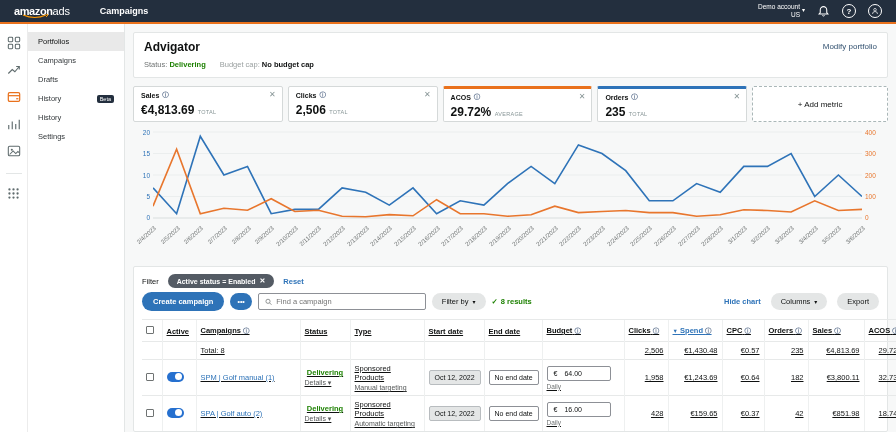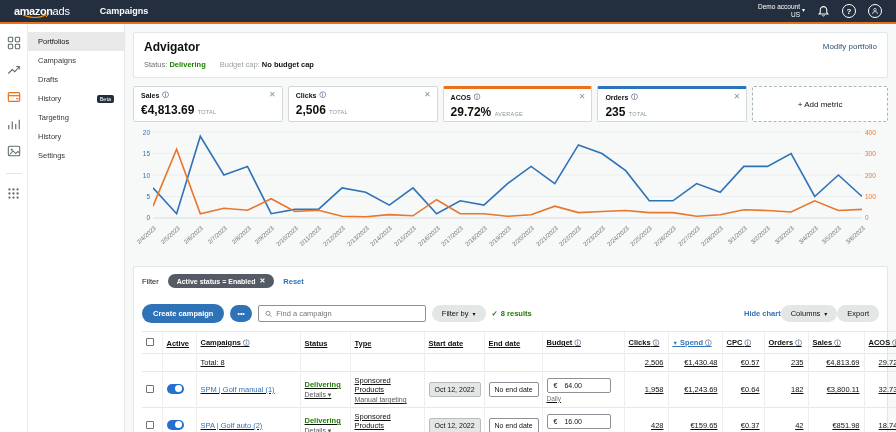--- a/index.html
+++ b/index.html
@@ -33,21 +33,21 @@
   .menu-item.active { background:#e9e9e9; font-weight:normal; color:#0f1111; }
   .badge { background:#232f3e; color:#fff; font-size:5.5px; padding:1px 3px; border-radius:2px; }
 
   .main { flex:1; background:#f7f8f8; padding:8px; overflow:hidden; }
 
   
   .header-card { background:#fff; border:1px solid #e3e6e6; border-radius:2px;
     padding:7px 10px; height:46px; position:relative; }
   .title { font-size:12px; font-weight:bold; }
   .subline { font-size:7.5px; color:#6f7373; margin-top:6px; display:flex; gap:14px; }
-  .status-green { color:#1d8102; font-weight:bold; }
+  .status-green { color:#1d8102; font-weight:bold;text-align:center; }
   .dark-val { color:#0f1111; font-weight:bold; }
   .modify-link { position:absolute; right:10px; top:9px; font-size:8px; color:#31506f; cursor:pointer; }
 
   
   .metrics-row { display:flex; gap:5px; margin-top:8px; }
   .mcard { flex:1; background:#fff; border:1px solid #d5d9d9; border-radius:2px;
     padding:4px 7px; height:36px; position:relative; }
   .mcard.accent-acos { border-top:3px solid #e9711c; }
   .mcard.accent-orders { border-top:3px solid #2e73b8; }
   .mlabel { font-size:7px; font-weight:bold; display:flex; gap:3px; align-items:center; }
@@ -71,34 +71,34 @@
   .x-labels span { position:absolute; top:4px; white-space:nowrap;
     transform:rotate(-42deg) translateX(-100%); transform-origin:0 0; }
 
   
   .bottom-card { margin-top:7px; background:#fff; border:1px solid #e3e6e6; border-radius:2px;
     padding:7px 8px 0 8px; }
   .filter-row { display:flex; align-items:center; gap:9px; font-size:7.5px; }
   .chip { background:#545b64; color:#fff; border-radius:9px; padding:3px 9px;
     font-size:7px; font-weight:bold; display:flex; gap:4px; align-items:center; cursor:pointer; }
   .reset-link { color:#2e73b8; font-weight:bold; cursor:pointer; }
-  .toolbar { display:flex; align-items:center; gap:6px; margin-top:16px; }
+  .toolbar { display:flex; align-items:center; gap:6px; margin-top:4px; }
   .btn-primary { background:#2e73b8; color:#fff; border:none; border-radius:11px;
     padding:5px 11px; font-size:7.5px; font-weight:bold; cursor:pointer;
     font-family:"Liberation Sans",sans-serif; }
   .btn-more { background:#2e73b8; color:#fff; border:none; border-radius:11px;
     padding:5px 7px; font-size:7px; font-weight:bold; cursor:pointer; }
   .search-box { width:168px; border:1px solid #8d9096; border-radius:2px; background:#fff;
     display:flex; align-items:center; gap:4px; padding:3px 6px; }
   .search-box input { border:none; outline:none; font-size:7.5px; width:100%;
     font-family:"Liberation Sans",sans-serif; color:#0f1111; }
   .pill { background:#e4e6e6; border-radius:11px; padding:4px 10px; font-size:7.5px;
     display:flex; align-items:center; gap:4px; cursor:pointer; white-space:nowrap; }
   .results { color:#1d8102; font-size:7.5px; font-weight:bold; display:flex; gap:3px; align-items:center; }
-  .toolbar-right { margin-left:auto; display:flex; align-items:center; gap:0; }
+  .toolbar-right { margin-left:auto; display:flex; align-items:center; gap:10px; }
   .hide-chart { color:#2e73b8; font-size:7.5px; font-weight:bold; cursor:pointer; }
 
   
   table { width:100%; border-collapse:collapse; table-layout:fixed; margin-top:8px; font-size:7.5px; }
   th, td { border-top:1px solid #e7e9e9; border-left:1px solid #eef0f0;
     padding:4px 4px; vertical-align:middle; overflow:hidden; text-align:left;text-decoration:underline; }
   th:first-child, td:first-child { border-left:none; }
   thead th { font-weight:bold; padding:6px 4px 5px 4px; cursor:pointer; }
   .num { text-align:right; }
   .total-row td { padding:4px; color:#0f1111; }
@@ -204,23 +204,20 @@
       </div>
     <div class="menu-item">
         <span>Campaigns</span>
       </div>
     <div class="menu-item">
         <span>Drafts</span>
       </div>
     <div class="menu-item">
         <span>History</span>
         <span class="badge">Beta</span>
-      </div>
-    <div class="menu-item">
-        <span>Targeting</span>
       </div>
     <div class="menu-item">
         <span>History</span>
       </div>
     <div class="menu-item">
         <span>Settings</span>
       </div>
   </div>
 
   <div class="main">

